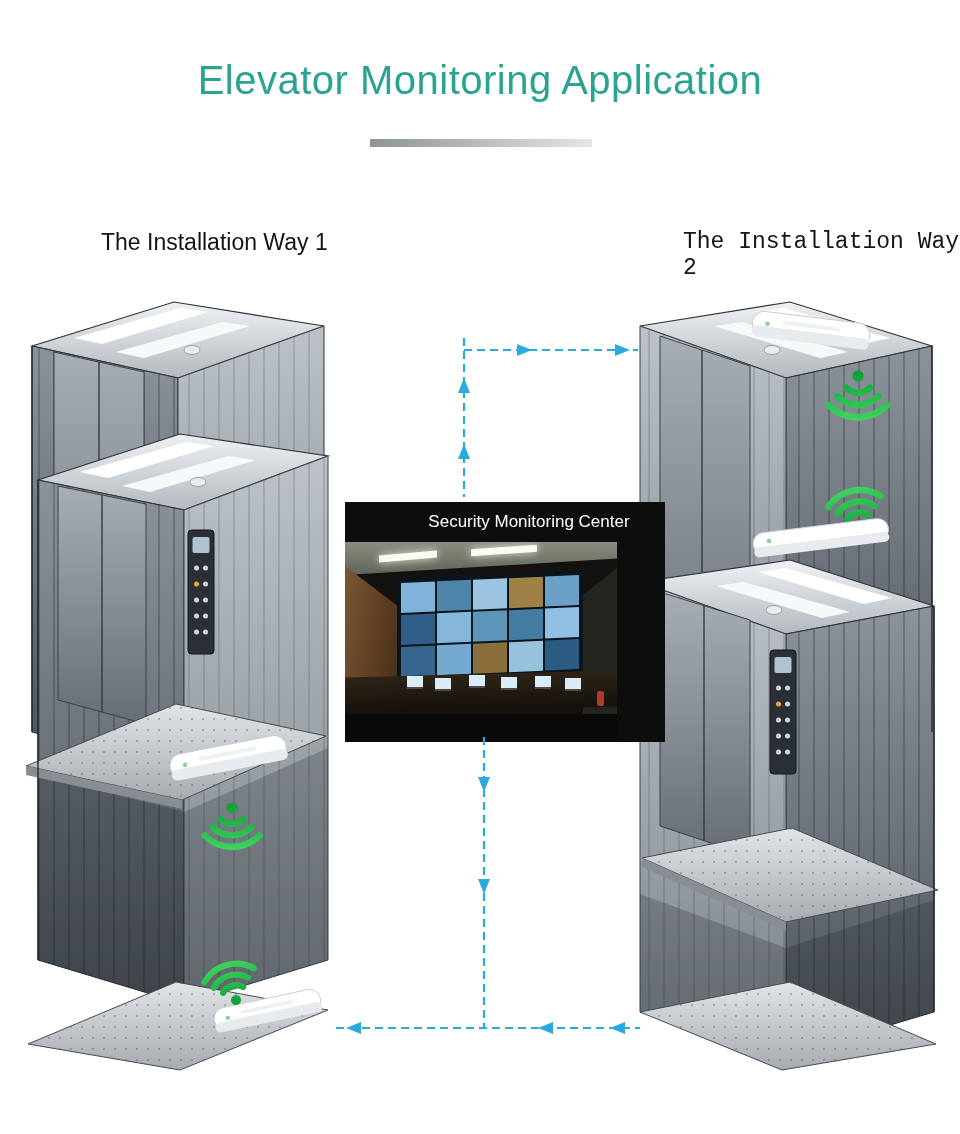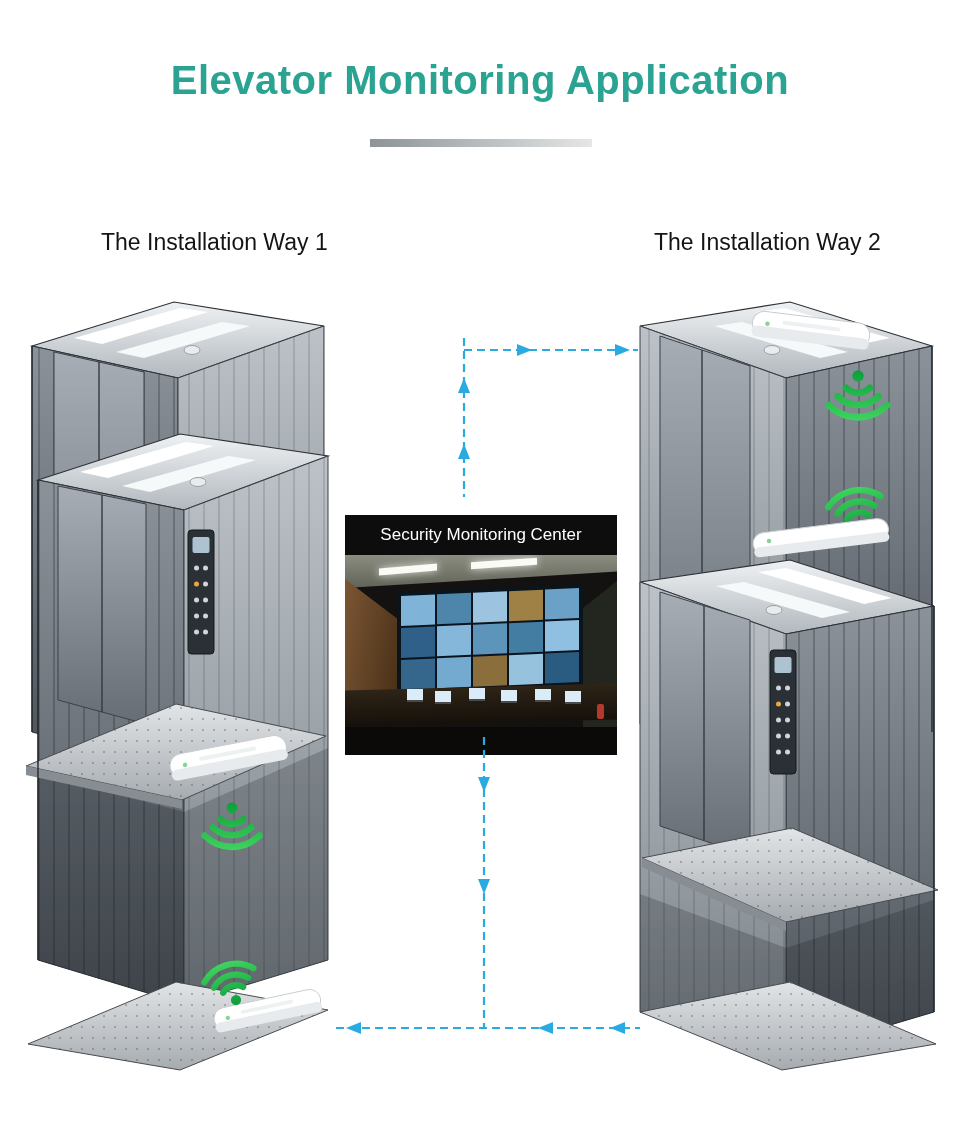--- a/index.html
+++ b/index.html
@@ -3,33 +3,33 @@
 <meta charset="utf-8">
 <style>
   html,body{margin:0;padding:0;}
   body{
     width:960px;height:1134px;position:relative;overflow:hidden;
     background:#ffffff;font-family:"Liberation Sans",sans-serif;
   }
   .stage{position:absolute;inset:0;}
   .title{
     position:absolute;top:58px;left:0;width:100%;margin:0;
-    text-align:center;font-size:40px;font-weight:bold;color:#2aa392;letter-spacing:.5px;
+    text-align:center;font-size:40px;font-weight:normal;color:#2aa392;letter-spacing:.5px;
   }
   .divider{
     position:absolute;left:370px;top:139px;width:222px;height:8px;
     background:linear-gradient(90deg,#8d9396,#e4e6e7);
   }
   .way-label{position:absolute;top:229px;font-size:23px;color:#141414;}
   .way1{left:82px;margin-left:19px;}
-  .way2{left:654px;}
+  .way2{left:683px;font-family:Liberation Mono, monospace;}
   .elv{position:absolute;z-index:2;}
   .monitor-box{
-    position:absolute;left:345px;top:515px;width:272px;height:240px;
-    background:#0d0d0d;z-index:4;
+    position:absolute;left:345px;top:502px;width:272px;height:240px;
+    background:#0d0d0d;z-index:4;padding-left:48px;
   }
   .monitor-title{margin:0;padding-top:10px;text-align:center;color:#ffffff;font-size:17px;}
   .room{position:absolute;left:0;top:40px;width:272px;height:200px;background:#141210;overflow:hidden;}
   .room-ceiling{position:absolute;left:0;top:0;width:100%;height:36px;
     background:linear-gradient(#8a8d80,#5c5f53);
     clip-path:polygon(0 0,100% 0,100% 46%,0 92%);}
   .lightbar{position:absolute;background:#f9fbf4;height:7px;box-shadow:0 0 8px rgba(255,255,255,.8);}
   .lb1{left:34px;top:11px;width:58px;transform:skewY(-5deg);}
   .lb2{left:126px;top:5px;width:66px;transform:skewY(-4deg);}
   .left-wall{position:absolute;left:0;top:24px;width:54px;height:146px;

